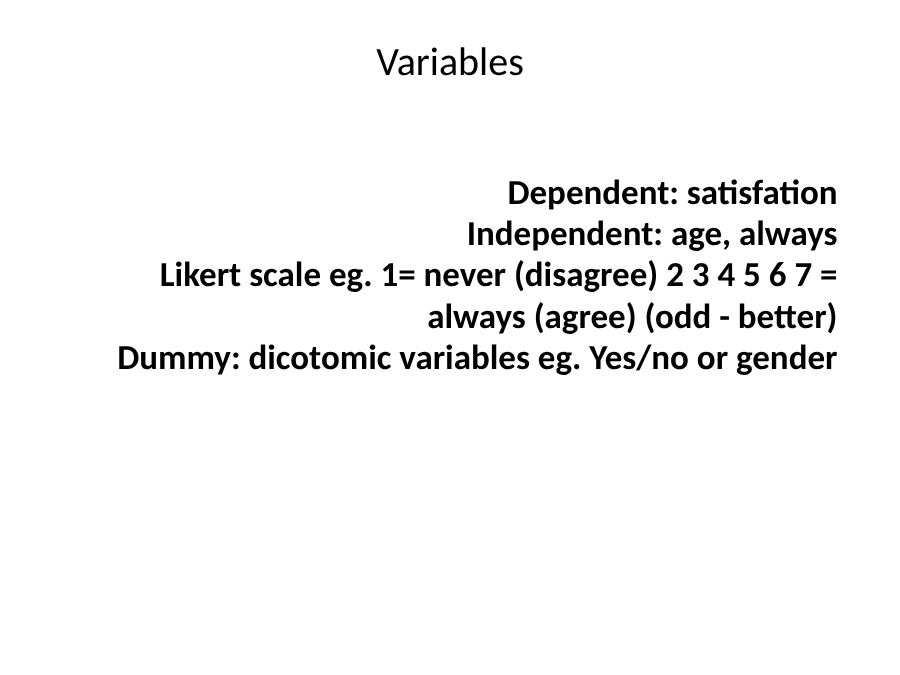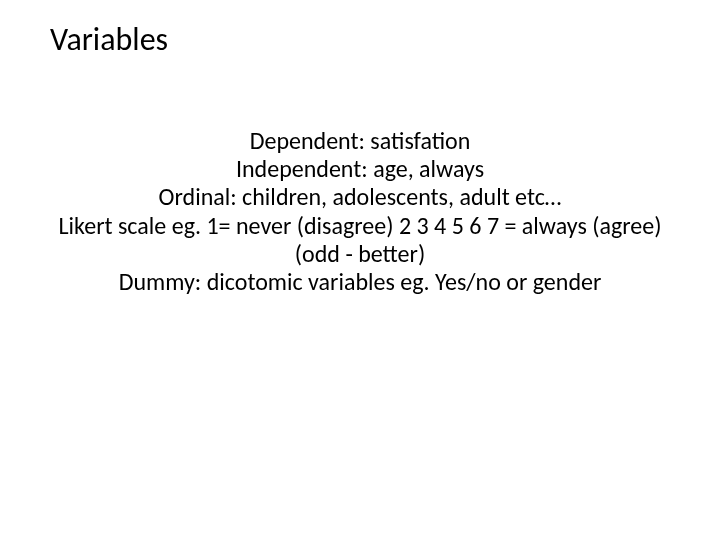--- a/index.html
+++ b/index.html
@@ -13,43 +13,43 @@
       background: #ffffff;
       font-family: Calibri, "Segoe UI", Arial, sans-serif;
       color: #000000;
     }
     .slide {
       width: 100%;
       height: 100%;
       padding: 20px 50px;
     }
     .title-block {
-      margin-top: 2px;
+      text-align: center;
+      margin-top: 12px;
       font-size: 32px;
       font-weight: 400;
       line-height: 1.15;
     }
     .body-block {
-      text-align: center;
+      text-align: right;
       margin-top: 68px;
-      font-size: 24px;
-      font-weight: 400;
+      font-size: 28px;
+      font-weight: 700;
       line-height: 1.18;
     }
     .body-line {
       display: block;
     }
   </style>
 </head>
 <body>
 
 <div class="slide">
   <div class="title-block">
     <div>Variables</div>
   </div>
   <div class="body-block">
     <span class="body-line">Dependent: satisfation</span>
     <span class="body-line">Independent: age, always</span>
-    <span class="body-line">Ordinal: children, adolescents, adult etc…</span>
     <span class="body-line">Likert scale eg. 1= never (disagree) 2 3 4 5 6 7 = always (agree) (odd - better)</span>
     <span class="body-line">Dummy: dicotomic variables eg. Yes/no or gender</span>
   </div>
 </div>
 
 </body></html>

